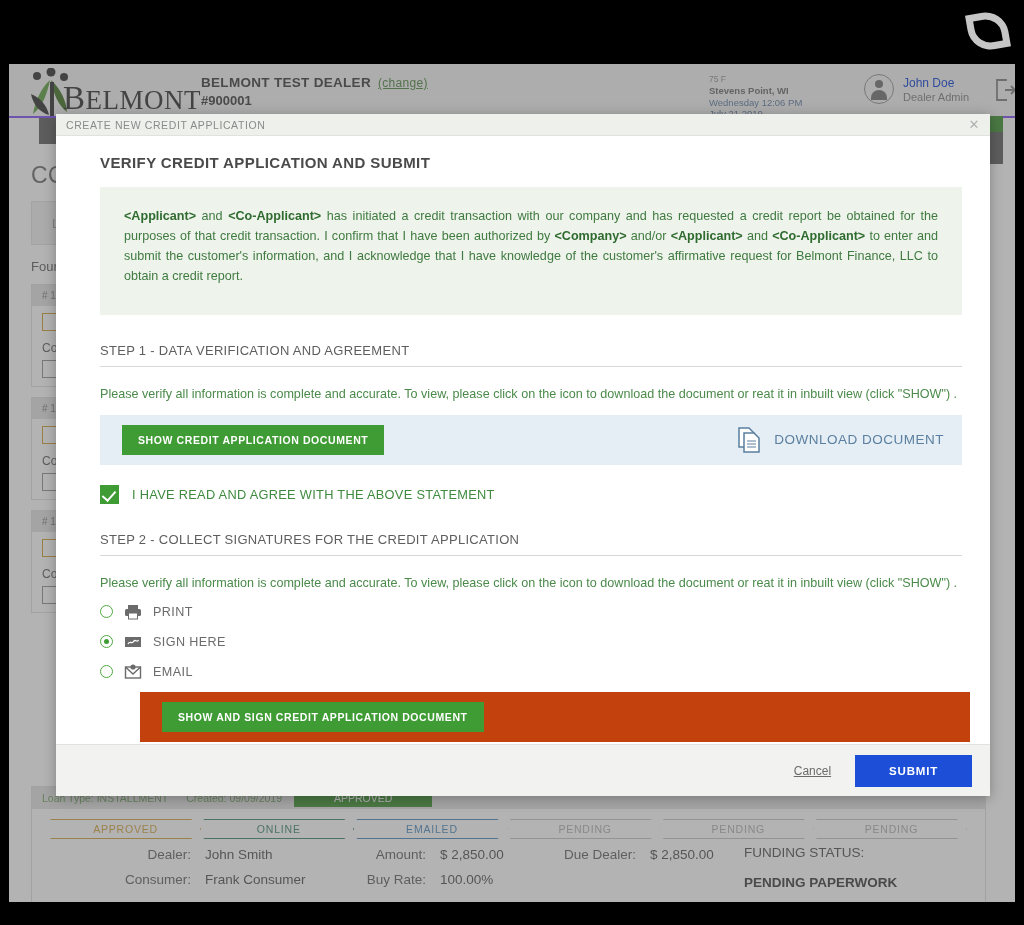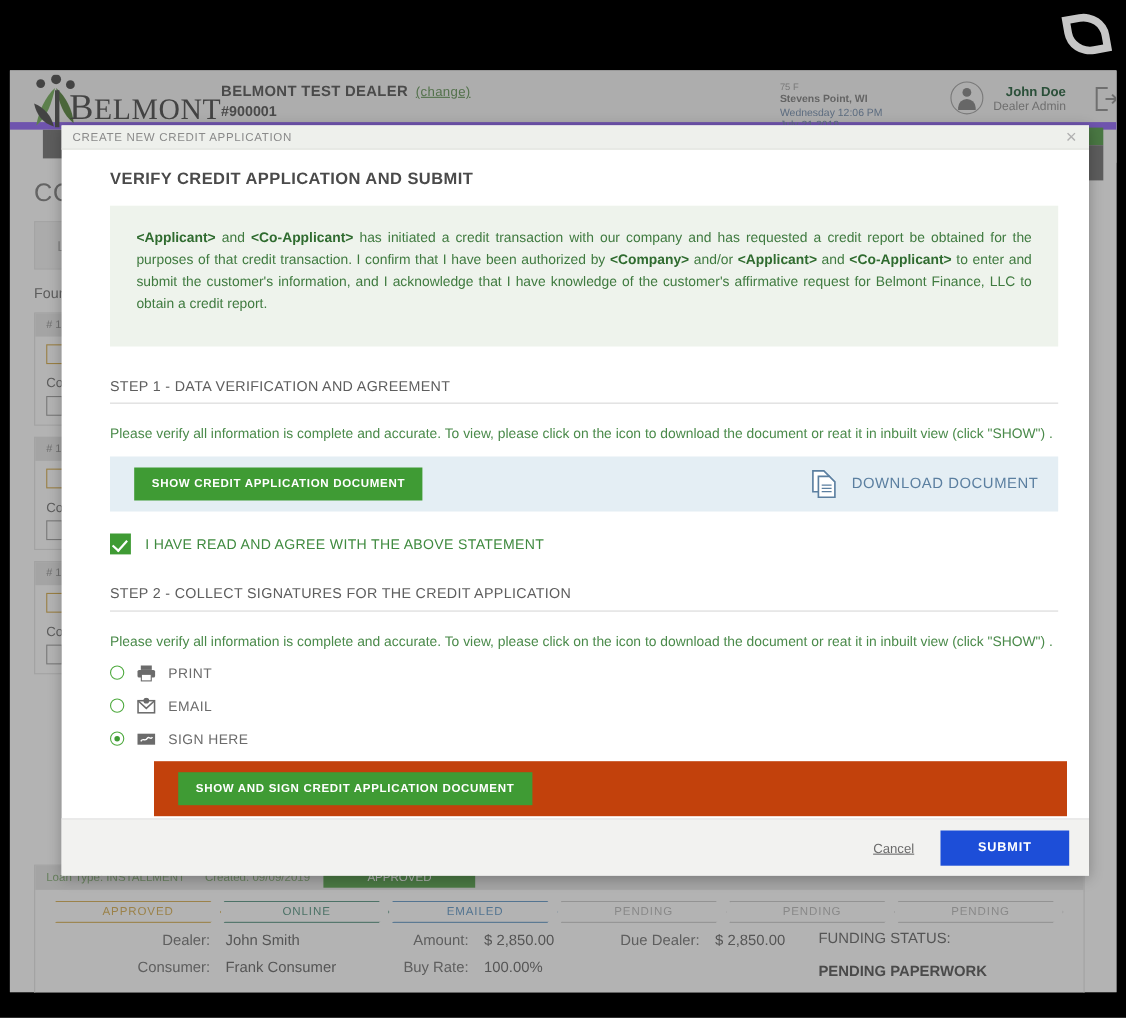--- a/index.html
+++ b/index.html
@@ -35,21 +35,21 @@
   
   .shade {
     position: absolute; left: 9px; top: 64px; width: 1006px; height: 838px;
     background: rgba(74,74,74,.42);
     z-index: 40; pointer-events: none;
   }
 
   
   .app-header {
     position: relative; height: 54px; background: #f4f4f4;
-    border-bottom: 7px solid #8b5cf6;
+    border-bottom: 2px solid #8b5cf6;
   }
   .belmont-logo {
     position: absolute; left: 8px; top: 2px; width: 178px; height: 52px;
   }
   .bl-plant { position: absolute; left: 6px; top: 2px; width: 56px; height: 48px; }
   .bl-word {
     position: absolute; left: 46px; top: 14px;
     font-family: "Liberation Serif", serif;
     font-size: 27px; color: #3f3f3f; letter-spacing: .5px;
   }
@@ -70,21 +70,21 @@
     border: 1.6px solid #9b9b9b; position: relative;
   }
   .avatar::before {
     content: ""; position: absolute; left: 50%; top: 5px; width: 8px; height: 8px;
     margin-left: -4px; border-radius: 50%; background: #7d7d7d;
   }
   .avatar::after {
     content: ""; position: absolute; left: 50%; top: 15px; width: 16px; height: 10px;
     margin-left: -8px; border-radius: 8px 8px 0 0; background: #7d7d7d;
   }
-  .user-name { font-size: 12px; font-weight: bold; color: #14532d; text-align: right; }
+  .user-name { font-size: 12px; font-weight: normal; color: #1d4ed8; }
   .user-role { font-size: 11px; color: #8a8a8a; margin-top: 1px; }
   .logout-icon { position: absolute; left: 985px; top: 14px; width: 22px; height: 24px; }
 
   
   .app-nav { height: 30px; background: #ffffff; position: relative; }
   .nav-tab {
     position: absolute; left: 30px; top: 0; padding: 7px 22px;
     background: #6b6b6b; color: #fff; font-size: 11.5px; letter-spacing: .5px;
   }
   .nav-right-chip {
@@ -478,38 +478,38 @@
         <div class="radio"></div>
         <svg class="opt-ic" viewBox="0 0 18 16">
           <rect x="4" y="1" width="10" height="4" fill="#6b6b6b"></rect>
           <rect x="1" y="5" width="16" height="7" rx="1.5" fill="#6b6b6b"></rect>
           <rect x="4.5" y="9" width="9" height="6" fill="#fff" stroke="#6b6b6b" stroke-width="1"></rect>
         </svg>
         <span class="opt-lbl">PRINT</span>
       </div>
 
       <div class="opt-row">
+        <div class="radio on"></div>
+        <svg class="opt-ic" viewBox="0 0 18 16">
+          <rect x="1" y="3" width="16" height="10" fill="#6b6b6b"></rect>
+          <path d="M4 10 C6 6, 8 11, 10 7 C11.5 5, 13 9, 14.5 6" fill="none" stroke="#fff" stroke-width="1.3"></path>
+        </svg>
+        <span class="opt-lbl">SIGN HERE</span>
+      </div>
+
+      <div class="opt-row">
         <div class="radio"></div>
         <svg class="opt-ic" viewBox="0 0 18 16">
           <rect x="1.5" y="3" width="15" height="11" fill="#fff" stroke="#6b6b6b" stroke-width="1.4"></rect>
           <path d="M1.5 3 L9 10 L16.5 3" fill="none" stroke="#6b6b6b" stroke-width="1.4"></path>
           <circle cx="9" cy="3" r="2.6" fill="#6b6b6b"></circle>
         </svg>
         <span class="opt-lbl">EMAIL</span>
       </div>
 
-      <div class="opt-row">
-        <div class="radio on"></div>
-        <svg class="opt-ic" viewBox="0 0 18 16">
-          <rect x="1" y="3" width="16" height="10" fill="#6b6b6b"></rect>
-          <path d="M4 10 C6 6, 8 11, 10 7 C11.5 5, 13 9, 14.5 6" fill="none" stroke="#fff" stroke-width="1.3"></path>
-        </svg>
-        <span class="opt-lbl">SIGN HERE</span>
-      </div>
-
       <div class="panel2">
         <button class="btn-green">SHOW AND SIGN CREDIT APPLICATION DOCUMENT</button>
       </div>
     </div>
 
     <div class="modal-footer">
       <span class="cancel-link">Cancel</span>
       <button class="submit-btn">SUBMIT</button>
     </div>
   </div>

